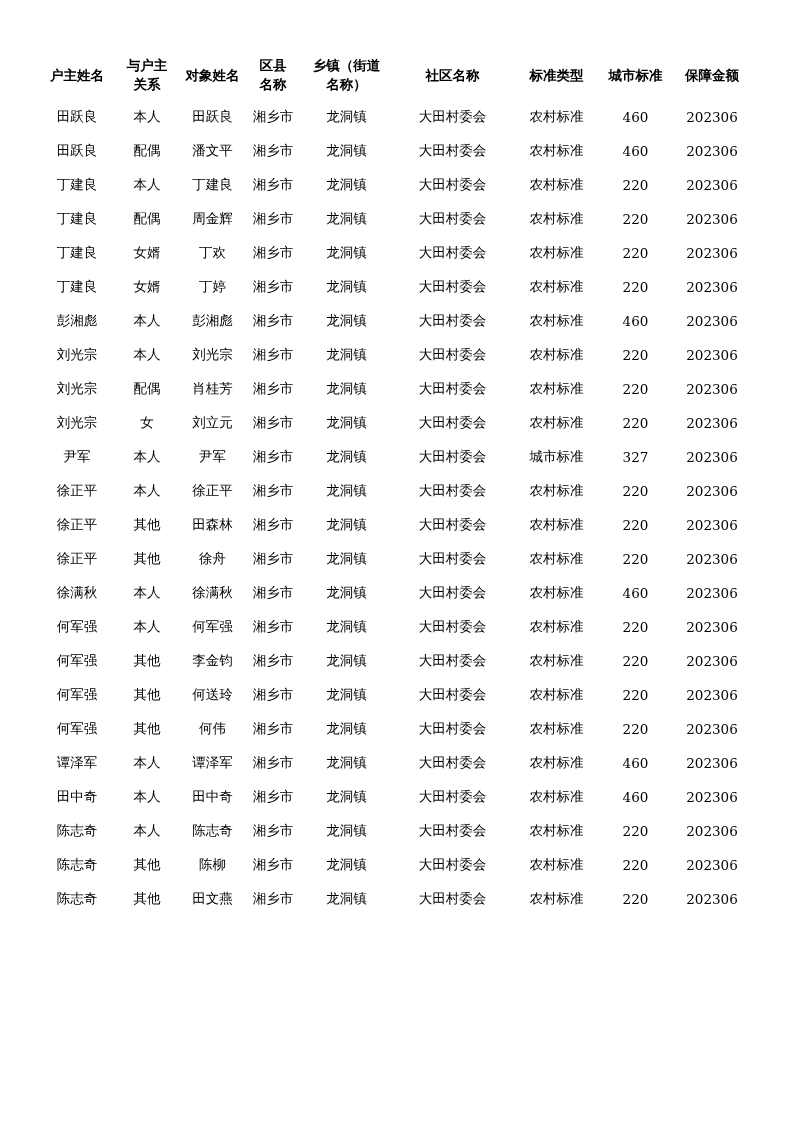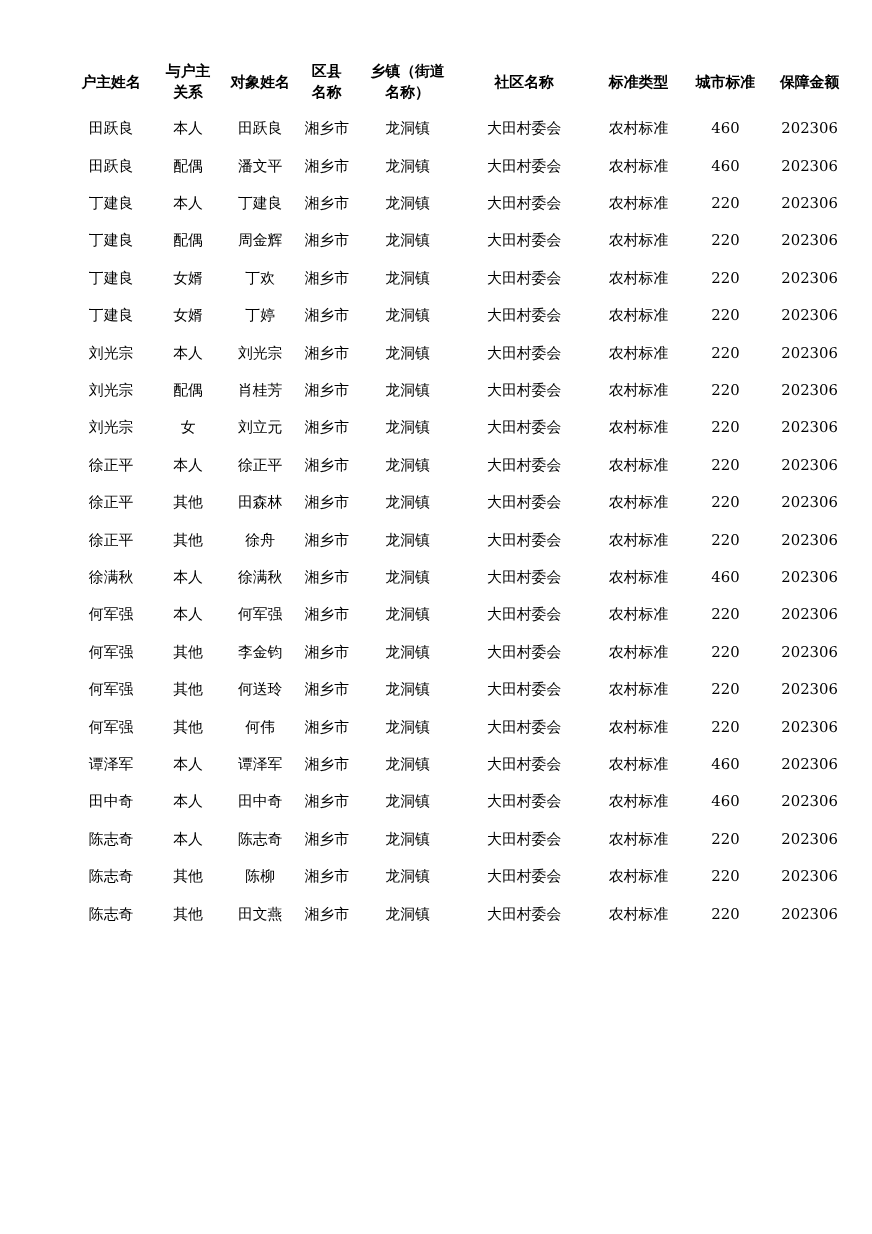--- a/index.html
+++ b/index.html
@@ -16,21 +16,20 @@
     font-family: "DejaVu Serif", "Liberation Serif", serif;
     overflow: hidden;
   }
   table.benefit {
     position: absolute;
     left: 42px;
     top: 50px;
     width: 709px;
     border-collapse: collapse;
     table-layout: fixed;
-    margin-left: 24px;
   }
   table.benefit th {
     font-weight: bold;
     font-size: 13.5px;
     line-height: 19px;
     text-align: center;
     vertical-align: middle;
     white-space: pre-line;
     height: 50px;
     padding: 0;
@@ -137,20 +136,31 @@
           <td>女婿</td>
           <td>丁婷</td>
           <td>湘乡市</td>
           <td>龙洞镇</td>
           <td>大田村委会</td>
           <td>农村标准</td>
           <td>220</td>
           <td>202306</td>
         </tr>
         <tr>
+          <td>彭湘彪</td>
+          <td>本人</td>
+          <td>彭湘彪</td>
+          <td>湘乡市</td>
+          <td>龙洞镇</td>
+          <td>大田村委会</td>
+          <td>农村标准</td>
+          <td>460</td>
+          <td>202306</td>
+        </tr>
+        <tr>
           <td>刘光宗</td>
           <td>本人</td>
           <td>刘光宗</td>
           <td>湘乡市</td>
           <td>龙洞镇</td>
           <td>大田村委会</td>
           <td>农村标准</td>
           <td>220</td>
           <td>202306</td>
         </tr>
@@ -167,20 +177,31 @@
         </tr>
         <tr>
           <td>刘光宗</td>
           <td>女</td>
           <td>刘立元</td>
           <td>湘乡市</td>
           <td>龙洞镇</td>
           <td>大田村委会</td>
           <td>农村标准</td>
           <td>220</td>
+          <td>202306</td>
+        </tr>
+        <tr>
+          <td>尹军</td>
+          <td>本人</td>
+          <td>尹军</td>
+          <td>湘乡市</td>
+          <td>龙洞镇</td>
+          <td>大田村委会</td>
+          <td>城市标准</td>
+          <td>327</td>
           <td>202306</td>
         </tr>
         <tr>
           <td>徐正平</td>
           <td>本人</td>
           <td>徐正平</td>
           <td>湘乡市</td>
           <td>龙洞镇</td>
           <td>大田村委会</td>
           <td>农村标准</td>

